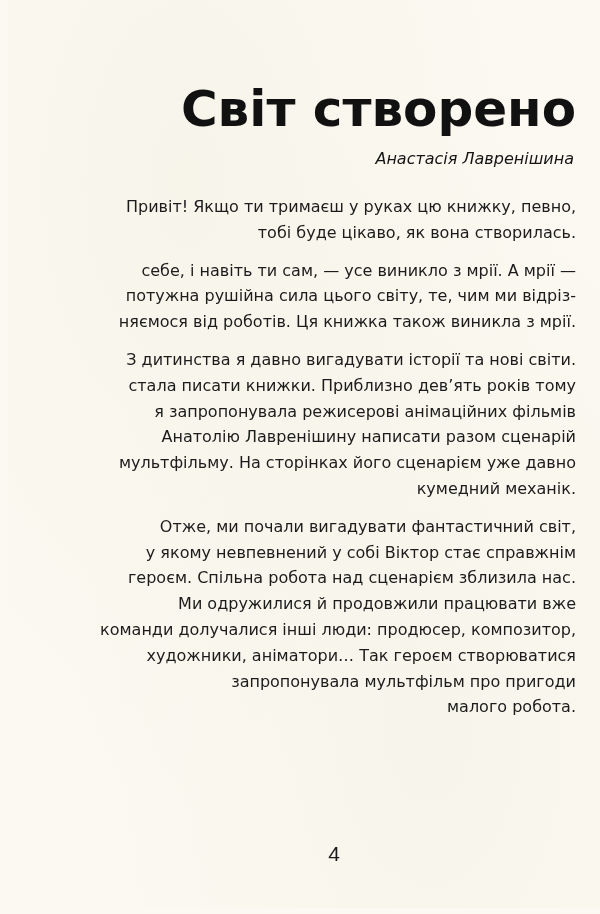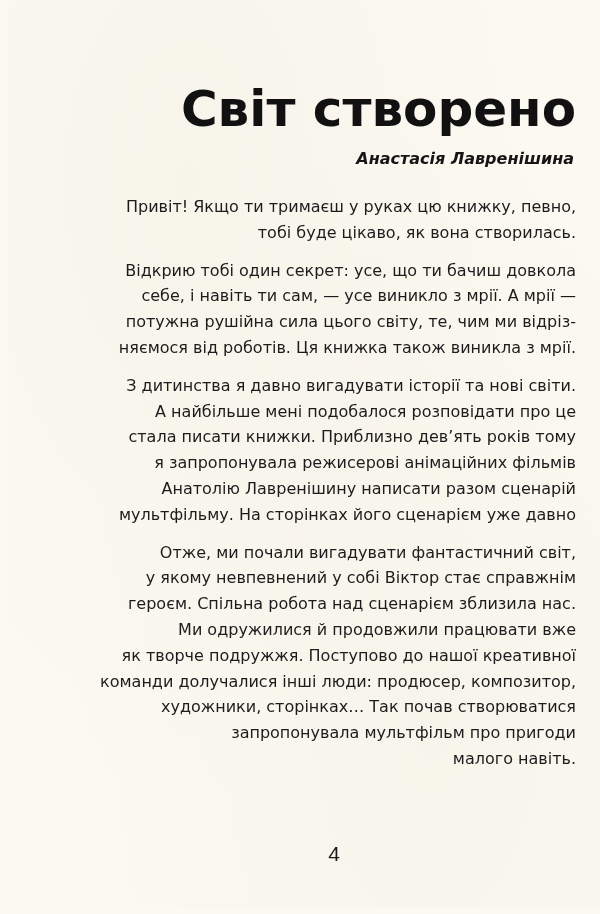--- a/index.html
+++ b/index.html
@@ -35,21 +35,21 @@
       line-height: 1;
       color: #111;
       white-space: nowrap;
     }
     .author {
       position: absolute;
       right: 34px;
       top: 151px;
       margin: 0;
       font-family: "DejaVu Sans", sans-serif;
-      font-weight: bold;
+      font-weight: normal;
       font-style: italic;
       font-size: 16px;
       line-height: 1;
       color: #151515;
       white-space: nowrap;
     }
     .body {
       position: absolute;
       left: 84px;
       top: 194px;
@@ -88,44 +88,42 @@
   <p class="author">Анастасія Лавренішина</p>
 
   <div class="body">
 
     <p class="para">
       <span class="line">Привіт! Якщо ти тримаєш у руках цю книжку, певно,</span>
       <span class="line">тобі буде цікаво, як вона створилась.</span>
     </p>
 
     <p class="para">
-      <span class="line">Відкрию тобі один секрет: усе, що ти бачиш довкола</span>
       <span class="line">себе, і навіть ти сам, — усе виникло з мрії. А мрії —</span>
       <span class="line">потужна рушійна сила цього світу, те, чим ми відріз-</span>
       <span class="line">няємося від роботів. Ця книжка також виникла з мрії.</span>
     </p>
 
     <p class="para">
       <span class="line">З дитинства я давно вигадувати історії та нові світи.</span>
-      <span class="line">А найбільше мені подобалося розповідати про це</span>
       <span class="line">стала писати книжки. Приблизно дев’ять років тому</span>
       <span class="line">я запропонувала режисерові анімаційних фільмів</span>
       <span class="line">Анатолію Лавренішину написати разом сценарій</span>
       <span class="line">мультфільму. На сторінках його сценарієм уже давно</span>
+      <span class="line">кумедний механік.</span>
     </p>
 
     <p class="para">
       <span class="line">Отже, ми почали вигадувати фантастичний світ,</span>
       <span class="line">у якому невпевнений у собі Віктор стає справжнім</span>
       <span class="line">героєм. Спільна робота над сценарієм зблизила нас.</span>
       <span class="line">Ми одружилися й продовжили працювати вже</span>
-      <span class="line">як творче подружжя. Поступово до нашої креативної</span>
       <span class="line">команди долучалися інші люди: продюсер, композитор,</span>
-      <span class="line">художники, сторінках… Так почав створюватися</span>
+      <span class="line">художники, аніматори… Так героєм створюватися</span>
       <span class="line">запропонувала мультфільм про пригоди</span>
-      <span class="line">малого навіть.</span>
+      <span class="line">малого робота.</span>
     </p>
 
   </div>
 
   <div class="page-number">4</div>
 
 </div>
 
 </body></html>

